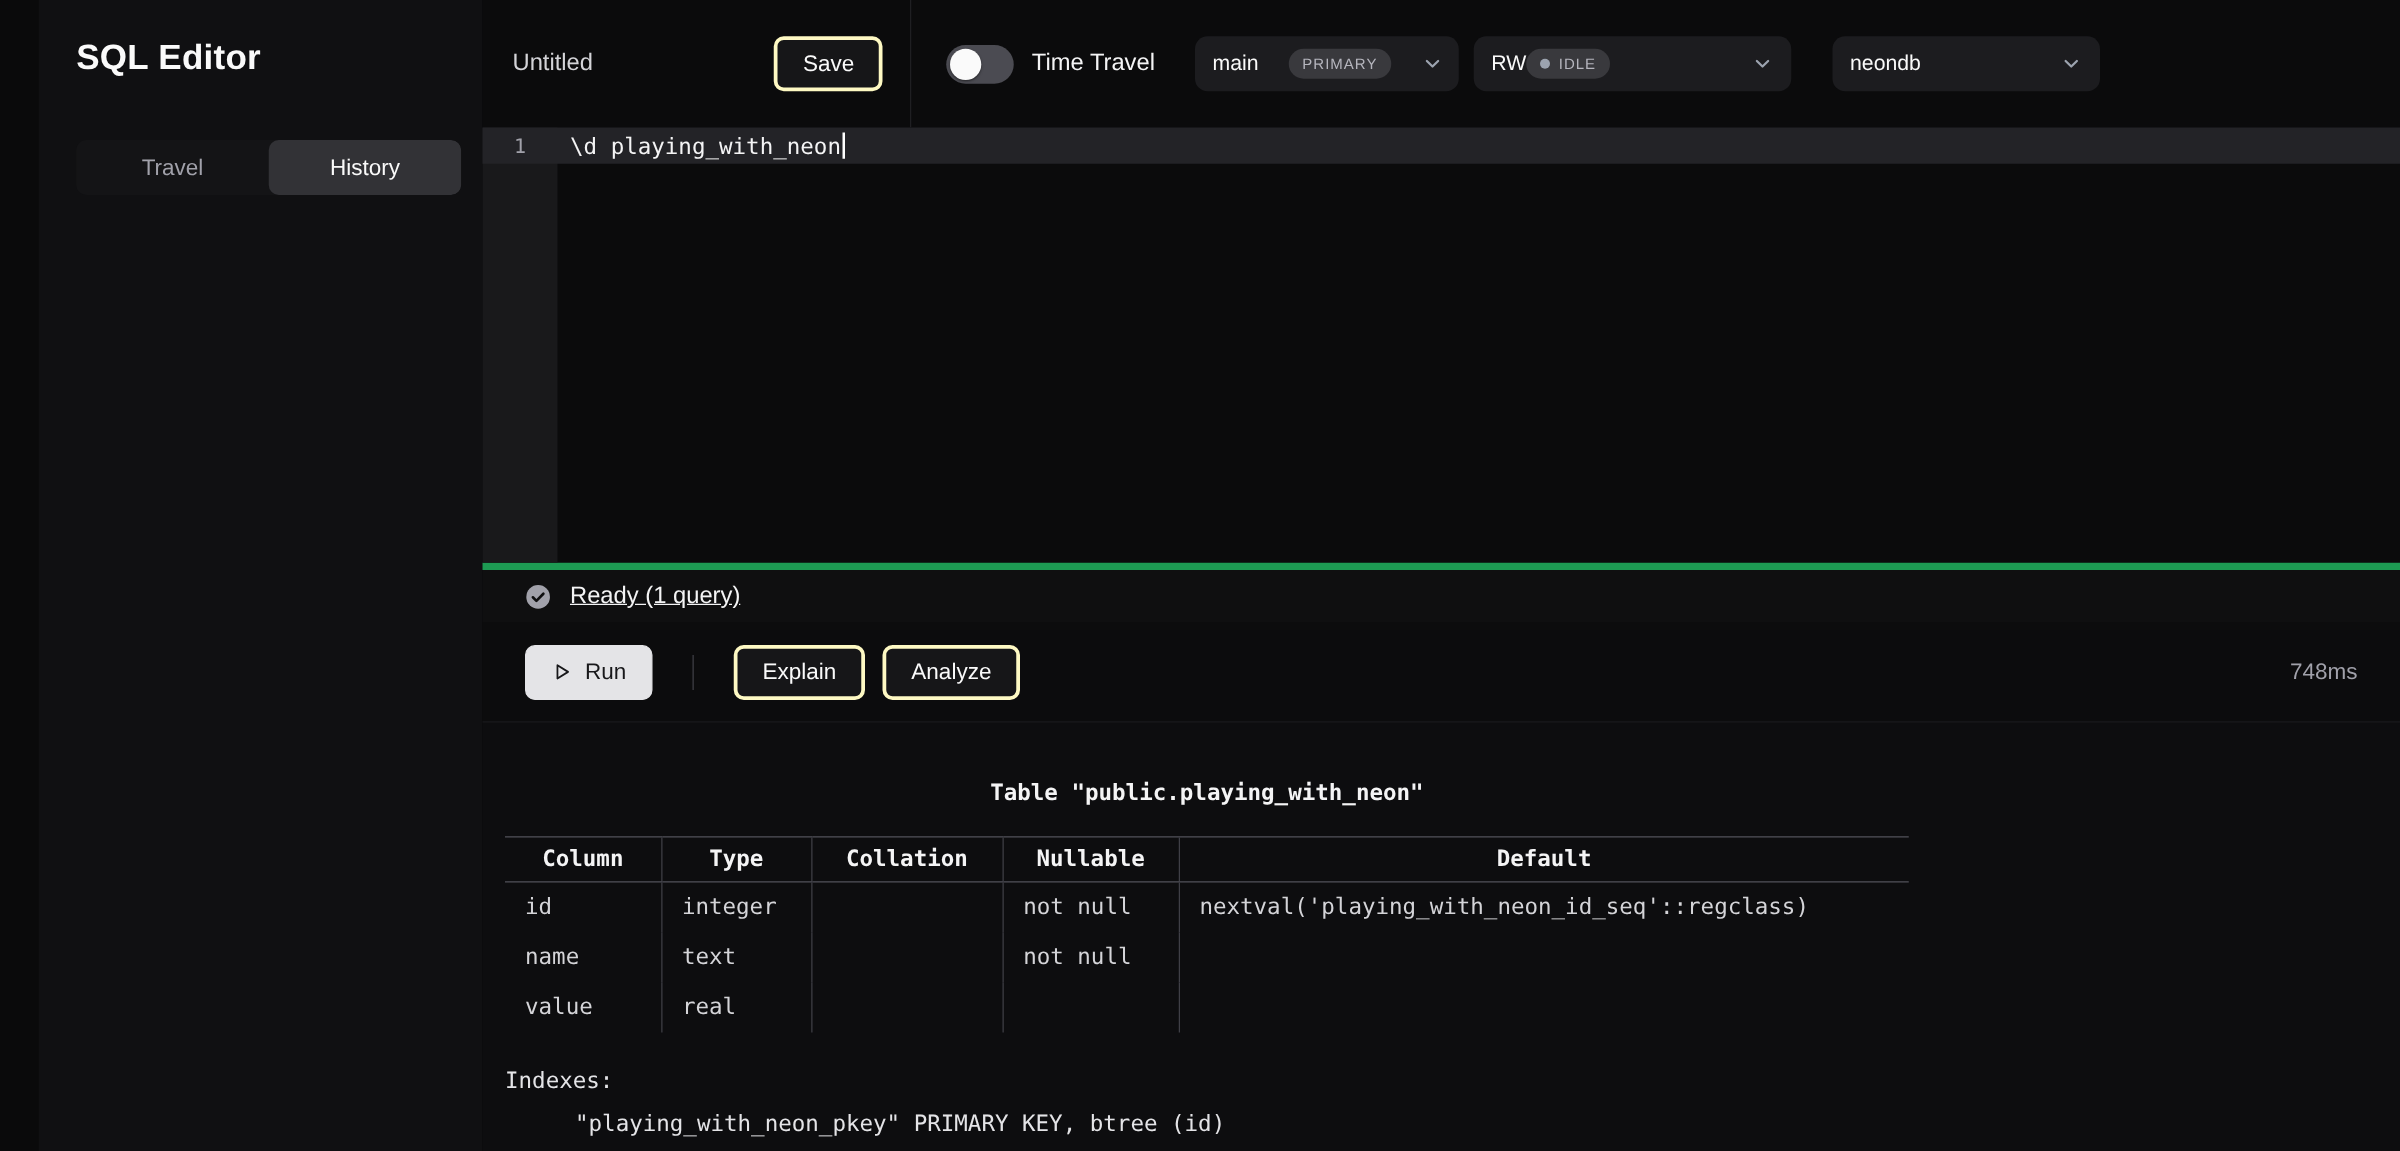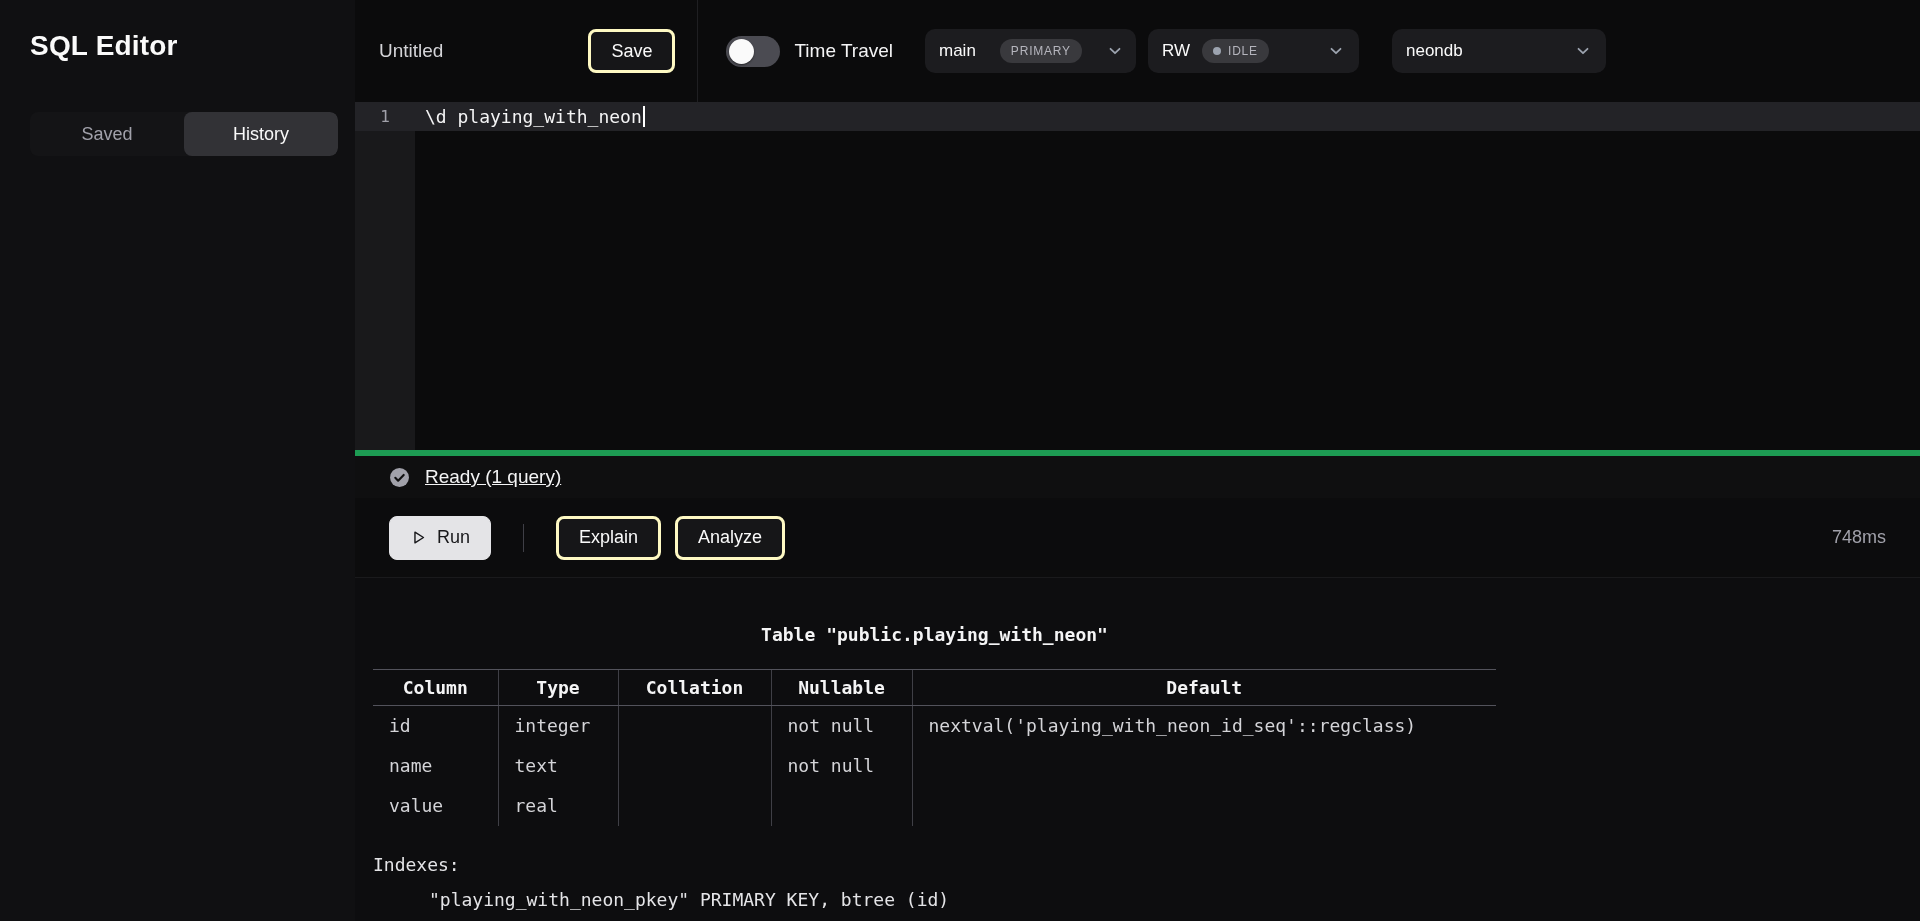--- a/index.html
+++ b/index.html
@@ -1,18 +1,18 @@
 <!DOCTYPE html>
 <html><head>
 <meta charset="utf-8">
 <style>
   * { margin:0; padding:0; box-sizing:border-box; }
   html, body { width:1920px; height:921px; background:#0a0a0b; overflow:hidden;
                font-family:"Liberation Sans", sans-serif; color:#e4e4e7; }
-  .app { display:flex; width:1920px; height:921px; }
+  .app { display:flex; width:1920px; height:921px;padding-left:31px; }
 
   
   .sidebar { width:355px; height:100%; background:#101012; flex-shrink:0; padding:30px 20px 0 30px; }
   .sidebar-title { font-size:28px; font-weight:700; color:#fafafa; letter-spacing:0.2px; }
   .seg-control { margin-top:50px; display:flex; width:308px; height:44px; background:#141416; border-radius:8px; overflow:hidden; }
   .seg { flex:1; display:flex; align-items:center; justify-content:center; font-size:18px; color:#a1a1aa; border-radius:8px; cursor:pointer; }
   .seg.active { background:#323236; color:#fafafa; }
 
   
   .main { flex:1; display:flex; flex-direction:column; height:100%; background:#0b0b0c; min-width:0; }
@@ -23,21 +23,21 @@
   .btn { border:3px solid #fef9c3; background:#161618; color:#fafafa; font-size:18px; border-radius:8px;
          height:44px; padding:0 20px; display:flex; align-items:center; justify-content:center;
          font-family:inherit; cursor:pointer; gap:10px; }
   .save-btn { margin-left:145px; }
   .topbar-divider { width:1px; height:102px; background:#1f1f22; margin-left:22px; flex-shrink:0; }
   .toggle { margin-left:28px; width:54px; height:31px; background:#4b4b52; border-radius:999px; position:relative; cursor:pointer; flex-shrink:0; }
   .toggle-knob { position:absolute; left:3px; top:3px; width:25px; height:25px; border-radius:50%; background:#fafafa; box-shadow:0 1px 2px rgba(0,0,0,.5); }
   .toggle-label { margin-left:14px; font-size:19px; color:#f4f4f5; white-space:nowrap; }
   .dropdown { height:44px; background:#1c1c1f; border-radius:10px; display:flex; align-items:center; padding:0 14px; cursor:pointer; flex-shrink:0; }
   .dd-branch { margin-left:32px; width:211px; gap:24px; }
-  .dd-compute { margin-left:12px; width:211px; gap:12px; }
+  .dd-compute { margin-left:12px; width:254px; gap:0; }
   .dd-db { margin-left:33px; width:214px; justify-content:space-between; }
   .dd-text { font-size:17px; color:#fafafa; white-space:nowrap; }
   .pill { background:#39393d; border-radius:999px; padding:5px 11px; font-size:12px; letter-spacing:0.8px;
           color:#b5b5bd; display:flex; align-items:center; gap:7px; white-space:nowrap; }
   .dot { width:8px; height:8px; border-radius:50%; background:#9ca3af; flex-shrink:0; }
   .chev { margin-left:auto; display:flex; align-items:center; flex-shrink:0; }
   .dd-db .chev { margin-left:0; }
 
   
   .editor { height:348px; position:relative; background:#0b0b0c; flex-shrink:0; cursor:text; }
@@ -76,21 +76,21 @@
 </style>
 </head>
 <body>
 
 <div class="app">
 
   <aside class="sidebar">
     <h1 class="sidebar-title">SQL Editor</h1>
     <div class="seg-control">
       <div class="seg">
-        <span>Saved</span>
+        <span>Travel</span>
       </div>
       <div class="seg active">
         <span>History</span>
       </div>
     </div>
   </aside>
 
   <div class="main">
 
     <div class="topbar">

